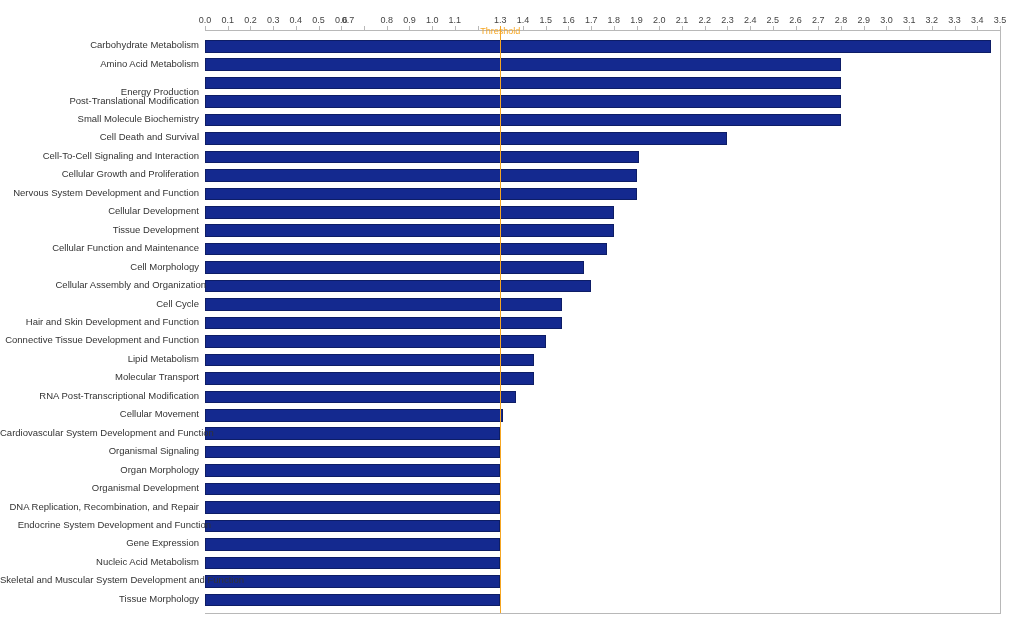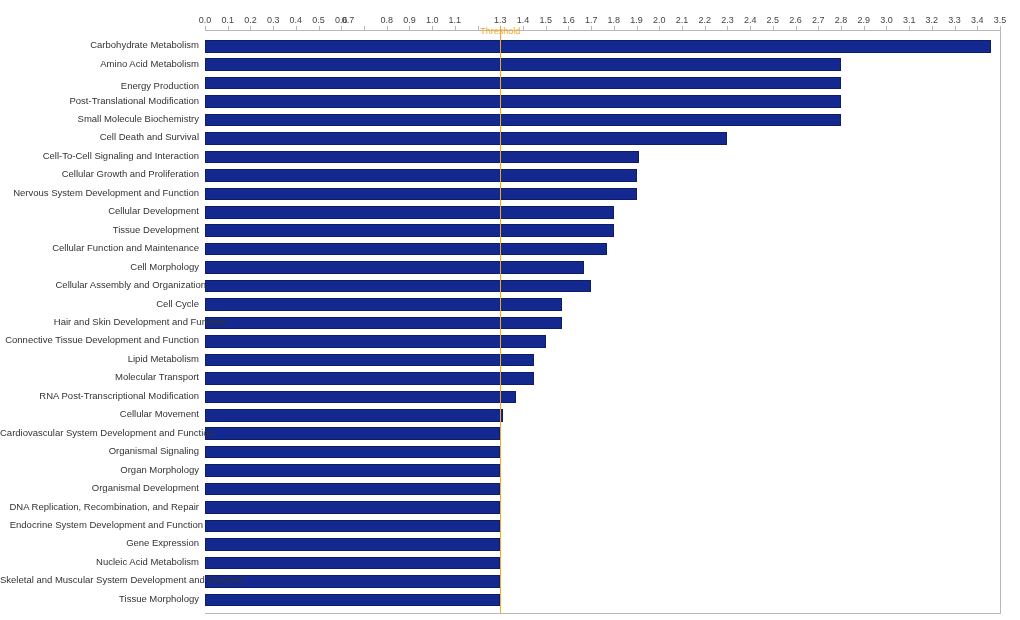--- a/index.html
+++ b/index.html
@@ -272,44 +272,44 @@
           <div class="bar" style="width: 295.286px; background: rgb(20, 41, 143);"></div>
         </div>
       </div>
   </div>
 
   <div id="threshold-label" class="threshold-label" style="left: 500.286px; top: 26px; color: rgb(245, 166, 35);">Threshold</div>
 
   <div id="cat-labels">
       <div class="cat-label" style="left: 0px; width: 199px; top: 40.2258px;">Carbohydrate Metabolism</div>
       <div class="cat-label" style="left: 0px; width: 199px; top: 58.6774px;">Amino Acid Metabolism</div>
-      <div class="cat-label" style="left: 0px; width: 199px; top: 81px;">Energy Production</div>
+      <div class="cat-label" style="left: 0px; width: 199px; top: 87px;">Energy Production</div>
       <div class="cat-label" style="left: 0px; width: 199px; top: 95.5806px;">Post-Translational Modification</div>
       <div class="cat-label" style="left: 0px; width: 199px; top: 114.032px;">Small Molecule Biochemistry</div>
       <div class="cat-label" style="left: 0px; width: 199px; top: 132.484px;">Cell Death and Survival</div>
       <div class="cat-label" style="left: 0px; width: 199px; top: 150.935px;">Cell-To-Cell Signaling and Interaction</div>
       <div class="cat-label" style="left: 0px; width: 199px; top: 169.387px;">Cellular Growth and Proliferation</div>
       <div class="cat-label" style="left: 0px; width: 199px; top: 187.839px;">Nervous System Development and Function</div>
       <div class="cat-label" style="left: 0px; width: 199px; top: 206.29px;">Cellular Development</div>
       <div class="cat-label" style="left: 0px; width: 199px; top: 224.742px;">Tissue Development</div>
       <div class="cat-label" style="left: 0px; width: 199px; top: 243.194px;">Cellular Function and Maintenance</div>
       <div class="cat-label" style="left: 0px; width: 199px; top: 261.645px;">Cell Morphology</div>
       <div class="cat-label" style="left: 0px; width: 206px; top: 280.097px;">Cellular Assembly and Organization</div>
       <div class="cat-label" style="left: 0px; width: 199px; top: 298.548px;">Cell Cycle</div>
-      <div class="cat-label" style="left: 0px; width: 199px; top: 317px; margin-left: 28px;">Hair and Skin Development and Function</div>
+      <div class="cat-label" style="left: 0px; width: 199px; top: 317px;">Hair and Skin Development and Function</div>
       <div class="cat-label" style="left: 0px; width: 199px; top: 335.452px;">Connective Tissue Development and Function</div>
       <div class="cat-label" style="left: 0px; width: 199px; top: 353.903px;">Lipid Metabolism</div>
       <div class="cat-label" style="left: 0px; width: 199px; top: 372.355px;">Molecular Transport</div>
       <div class="cat-label" style="left: 0px; width: 199px; top: 390.806px;">RNA Post-Transcriptional Modification</div>
       <div class="cat-label" style="left: 0px; width: 199px; top: 409.258px;">Cellular Movement</div>
       <div class="cat-label" style="left: 0px; width: 199px; top: 427.71px;">Cardiovascular System Development and Function</div>
       <div class="cat-label" style="left: 0px; width: 199px; top: 446.161px;">Organismal Signaling</div>
       <div class="cat-label" style="left: 0px; width: 199px; top: 464.613px;">Organ Morphology</div>
       <div class="cat-label" style="left: 0px; width: 199px; top: 483.065px;">Organismal Development</div>
       <div class="cat-label" style="left: 0px; width: 199px; top: 501.516px;">DNA Replication, Recombination, and Repair</div>
-      <div class="cat-label" style="left: 4px; width: 199px; top: 519.968px;">Endocrine System Development and Function</div>
+      <div class="cat-label" style="left: 12px; width: 199px; top: 519.968px;">Endocrine System Development and Function</div>
       <div class="cat-label" style="left: 0px; width: 199px; top: 538.419px;">Gene Expression</div>
       <div class="cat-label" style="left: 0px; width: 199px; top: 556.871px;">Nucleic Acid Metabolism</div>
       <div class="cat-label" style="left: 0px; width: 199px; top: 575.323px;">Skeletal and Muscular System Development and Function</div>
       <div class="cat-label" style="left: 0px; width: 199px; top: 593.774px;">Tissue Morphology</div>
     </div>
 
 </div>
 
 </body></html>

